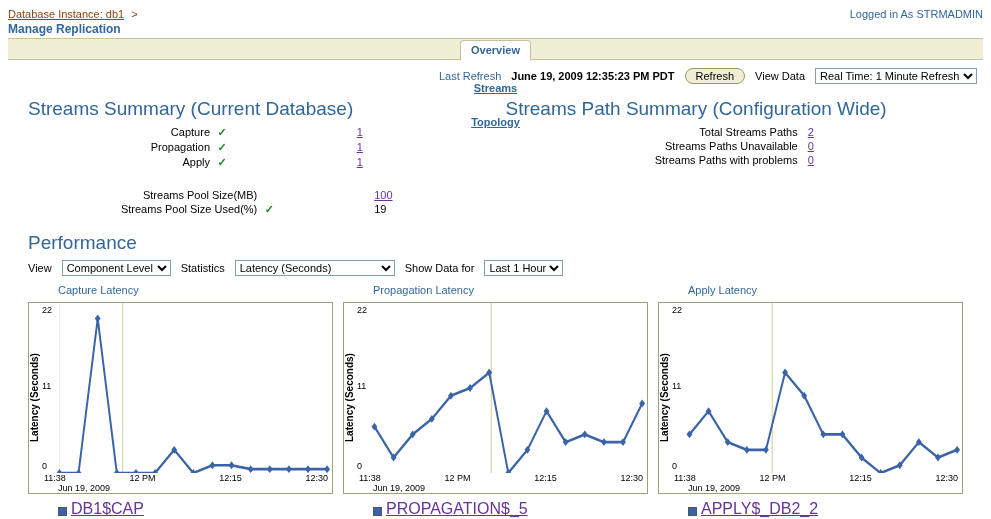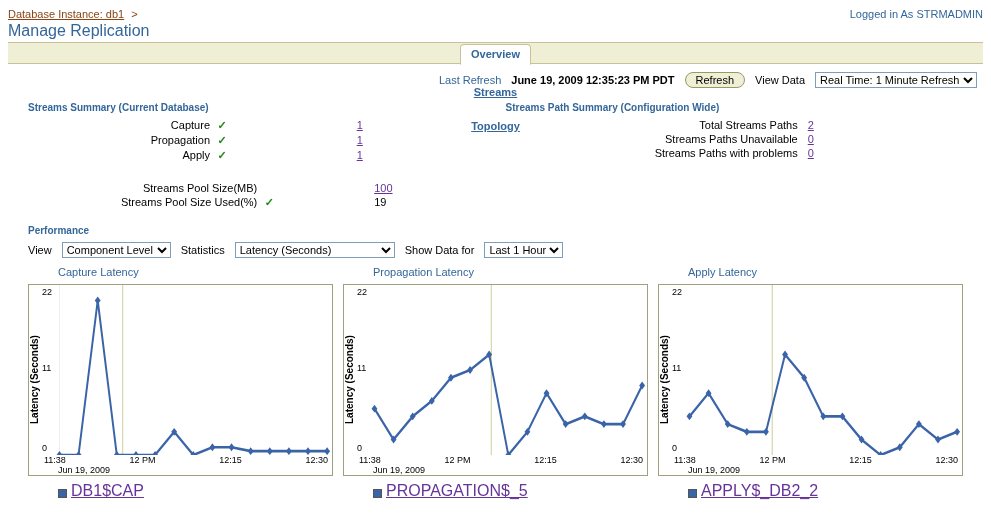--- a/index.html
+++ b/index.html
@@ -10,21 +10,21 @@
     font-size: 11px;
     color: #000;
     background: #fff;
     width: 991px;
   }
   a { color: #663399; text-decoration: underline; cursor: pointer; }
   .top-row { display: flex; justify-content: space-between; }
   .breadcrumb a { color: #8B4513; }
   .breadcrumb .sep { color: #8B4513; padding: 0 4px; }
   .logged-in { color: #336699; }
-  .page-title { color: #336699; font-size: 16px; font-weight: normal; margin: 2px 0 2px 0; }
+  .page-title { color: #336699; font-size: 12px; font-weight: bold; margin: 2px 0 2px 0; }
   .tabs {
     background: #EFEFD6;
     border-top: 1px solid #C9C299;
     border-bottom: 1px solid #C9C299;
     padding: 0 8px;
     display: flex;
     align-items: center;
     gap: 22px;
     height: 22px;
     flex-direction: column;
@@ -54,21 +54,21 @@
     background: #EFEFD6;
     border: 1px solid #999966;
     border-radius: 10px;
     padding: 1px 10px;
     font-size: 11px;
     cursor: pointer;
   }
   select { font-size: 11px; border: 1px solid #7F9DB9; background: #fff; }
   .two-col { display: flex; gap: 20px; padding: 0 20px; }
   .col { flex: 1; }
-  .section-title { color: #336699; font-weight: bold; font-size: 10px; margin: 6px 0 6px 0; }
+  .section-title { color: #336699; font-weight: normal; font-size: 19px; margin: 6px 0 6px 0; }
   .kv-wrap { display: flex; gap: 20px; flex-direction: column; }
   .kv { display: grid; grid-template-columns: auto auto auto; column-gap: 6px; row-gap: 2px; }
   .kv .k { text-align: right; white-space: nowrap; }
   .kv .ico { color: #228B22; font-weight: bold; width: 12px; text-align: center; }
   .pathsum { display: grid; grid-template-columns: auto auto; column-gap: 10px; row-gap: 2px; }
   .pathsum .k { text-align: right; white-space: nowrap; }
   .perf { padding: 10px 20px 0 20px; }
   .controls { display: flex; align-items: center; gap: 10px; margin: 4px 0 8px 0; }
   .charts { display: flex; gap: 10px; }
   .chart-box { flex: 1; }

